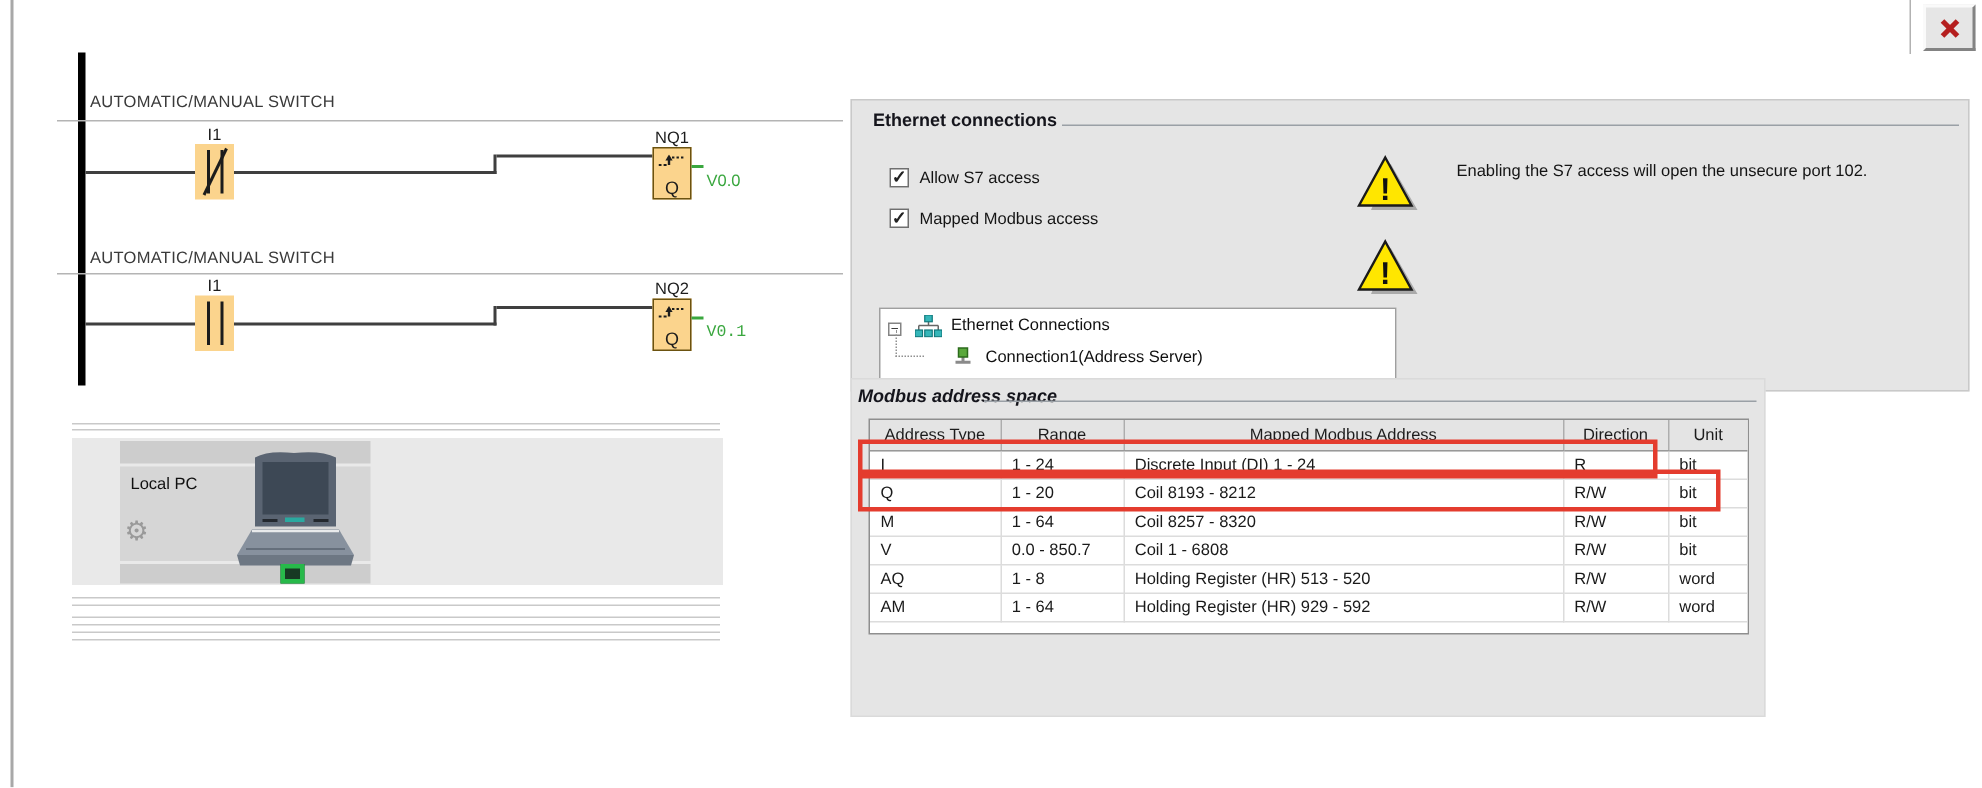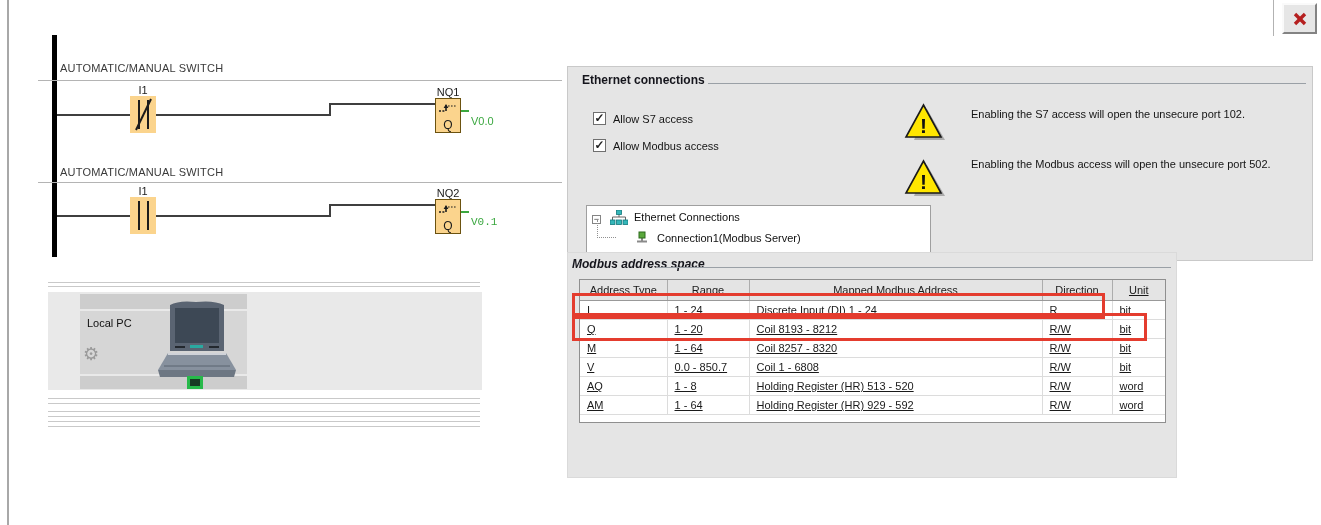--- a/index.html
+++ b/index.html
@@ -22,21 +22,21 @@
   .title-rule{position:absolute;height:1px;background:#9aa0a6;}
   .cb-row{position:absolute;height:14px;}
   .cb-box{position:absolute;left:0;top:0;width:13px;height:13px;background:#fff;border:1px solid #6f6f6f;box-sizing:border-box;
           font-size:12px;line-height:11px;text-align:center;font-weight:bold;color:#222;}
   .cb-label{position:absolute;left:20px;top:1px;font-size:11px;color:#141414;white-space:nowrap;}
   .tree-box{position:absolute;background:#fff;border:1px solid #9f9f9f;box-sizing:border-box;}
   .tree-label{font-size:11px;color:#101010;white-space:nowrap;}
   .expander{position:absolute;width:9px;height:9px;background:#fff;border:1px solid #848484;box-sizing:border-box;
             font-size:9px;line-height:6px;text-align:center;color:#333;}
   .warn-text{position:absolute;font-size:11px;color:#141414;white-space:nowrap;overflow:hidden;}
-  table.modbus{border-collapse:collapse;table-layout:fixed;width:585px;background:#fff;font-size:11px;text-decoration:underline;}
+  table.modbus{border-collapse:collapse;table-layout:fixed;width:585px;background:#fff;font-size:11px;}
   table.modbus th{height:20px;background:#e4e4e4;font-weight:normal;text-align:center;color:#1c1c1c;
                   border-right:1px solid #adadad;border-bottom:1px solid #999;padding:0;}
   table.modbus td{height:18px;border-right:1px solid #dcdcdc;border-bottom:1px solid #dcdcdc;padding:0 0 0 7px;
                   color:#1a1a1a;white-space:nowrap;overflow:hidden;}
   table.modbus th:last-child,table.modbus td:last-child{border-right:none;}
   table.modbus tr.spacer td{height:7px;border:none;}
   .hl-box{position:absolute;border:3px solid #e43c2e;box-sizing:border-box;z-index:6;}
   .close-btn{position:absolute;left:1282px;top:3px;width:35px;height:31px;background:#e6e6e6;box-sizing:border-box;
              border-top:2px solid #fafafa;border-left:2px solid #fafafa;border-right:2px solid #838383;border-bottom:2px solid #838383;
              display:flex;align-items:center;justify-content:center;cursor:pointer;}
@@ -150,21 +150,21 @@
   <div class="panel" style="left:567px;top:66px;width:746px;height:195px;">
     <div class="panel-title" style="left:14px;top:6px;">Ethernet connections</div>
     <div class="title-rule" style="left:140px;right:6px;top:16px;"></div>
 
     <div class="cb-row" style="left:25px;top:45px;width:200px;">
       <span class="cb-box"><span>✓</span></span>
       <span class="cb-label">Allow S7 access</span>
     </div>
     <div class="cb-row" style="left:25px;top:72px;width:200px;">
       <span class="cb-box"><span>✓</span></span>
-      <span class="cb-label">Allow Modbus access</span>
+      <span class="cb-label">Mapped Modbus access</span>
     </div>
 
     <div class="tree-box" style="left:18px;top:138px;width:345px;height:60px;">
       <div class="abs" style="left:5px;top:9px;">
         <span class="expander">−</span>
       </div>
       <div class="abs" style="left:10px;top:14px;width:18px;height:17px;border-left:1px dotted #909090;border-bottom:1px dotted #909090;"></div>
       <svg class="abs" style="left:23px;top:4px;" width="18" height="15" viewBox="0 0 18 15">
         <line x1="9" y1="4" x2="9" y2="7" stroke="#666" stroke-width="1"></line>
         <line x1="2.5" y1="7" x2="15.5" y2="7" stroke="#666" stroke-width="1"></line>
@@ -174,36 +174,35 @@
         <rect x="0" y="10" width="5" height="4.5" fill="#35b6b9" stroke="#11787c" stroke-width="0.8"></rect>
         <rect x="6.5" y="10" width="5" height="4.5" fill="#35b6b9" stroke="#11787c" stroke-width="0.8"></rect>
         <rect x="13" y="10" width="5" height="4.5" fill="#35b6b9" stroke="#11787c" stroke-width="0.8"></rect>
       </svg>
       <div class="abs tree-label" style="left:47px;top:5px;">Ethernet Connections</div>
       <svg class="abs" style="left:47px;top:25px;" width="16" height="13" viewBox="0 0 16 13">
         <rect x="7" y="6" width="2" height="4" fill="#8a8a8a"></rect>
         <line x1="3" y1="10.5" x2="13" y2="10.5" stroke="#8a8a8a" stroke-width="2"></line>
         <rect x="5" y="1" width="6" height="6" fill="#5aa83c" stroke="#2c6b1c" stroke-width="1"></rect>
       </svg>
-      <div class="abs tree-label" style="left:70px;top:26px;">Connection1(Modbus Server)</div>
+      <div class="abs tree-label" style="left:70px;top:26px;">Connection1(Address Server)</div>
     </div>
 
     <svg class="abs" style="left:336px;top:36px;" width="42" height="38" viewBox="0 0 42 38">
       <polygon points="23,6 41,37 10,37" fill="#aaaaaa"></polygon>
       <polygon points="19.5,2 37,34 2,34" fill="#ffe600" stroke="#1a1a1a" stroke-width="1.6"></polygon>
       <text x="19.5" y="30" text-anchor="middle" font-size="21" font-weight="bold" fill="#111">!</text>
     </svg>
     <div class="warn-text" style="left:403px;top:41px;width:341px;">Enabling the S7 access will open the unsecure port 102.</div>
 
     <svg class="abs" style="left:336px;top:92px;" width="42" height="38" viewBox="0 0 42 38">
       <polygon points="23,6 41,37 10,37" fill="#aaaaaa"></polygon>
       <polygon points="19.5,2 37,34 2,34" fill="#ffe600" stroke="#1a1a1a" stroke-width="1.6"></polygon>
       <text x="19.5" y="30" text-anchor="middle" font-size="21" font-weight="bold" fill="#111">!</text>
     </svg>
-    <div class="warn-text" style="left:403px;top:91px;width:341px;">Enabling the Modbus access will open the unsecure port 502.</div>
   </div>
 
   <div class="panel" style="left:567px;top:252px;width:610px;height:226px;border-color:#dadada;">
     <div class="panel-title" style="left:4px;top:4px;font-style:italic;">Modbus address space</div>
     <div class="title-rule" style="left:88px;right:5px;top:14px;"></div>
 
     <div class="abs" style="left:11px;top:26px;border:1px solid #8f8f8f;">
       <table class="modbus">
         <colgroup>
           <col style="width:87px;">

